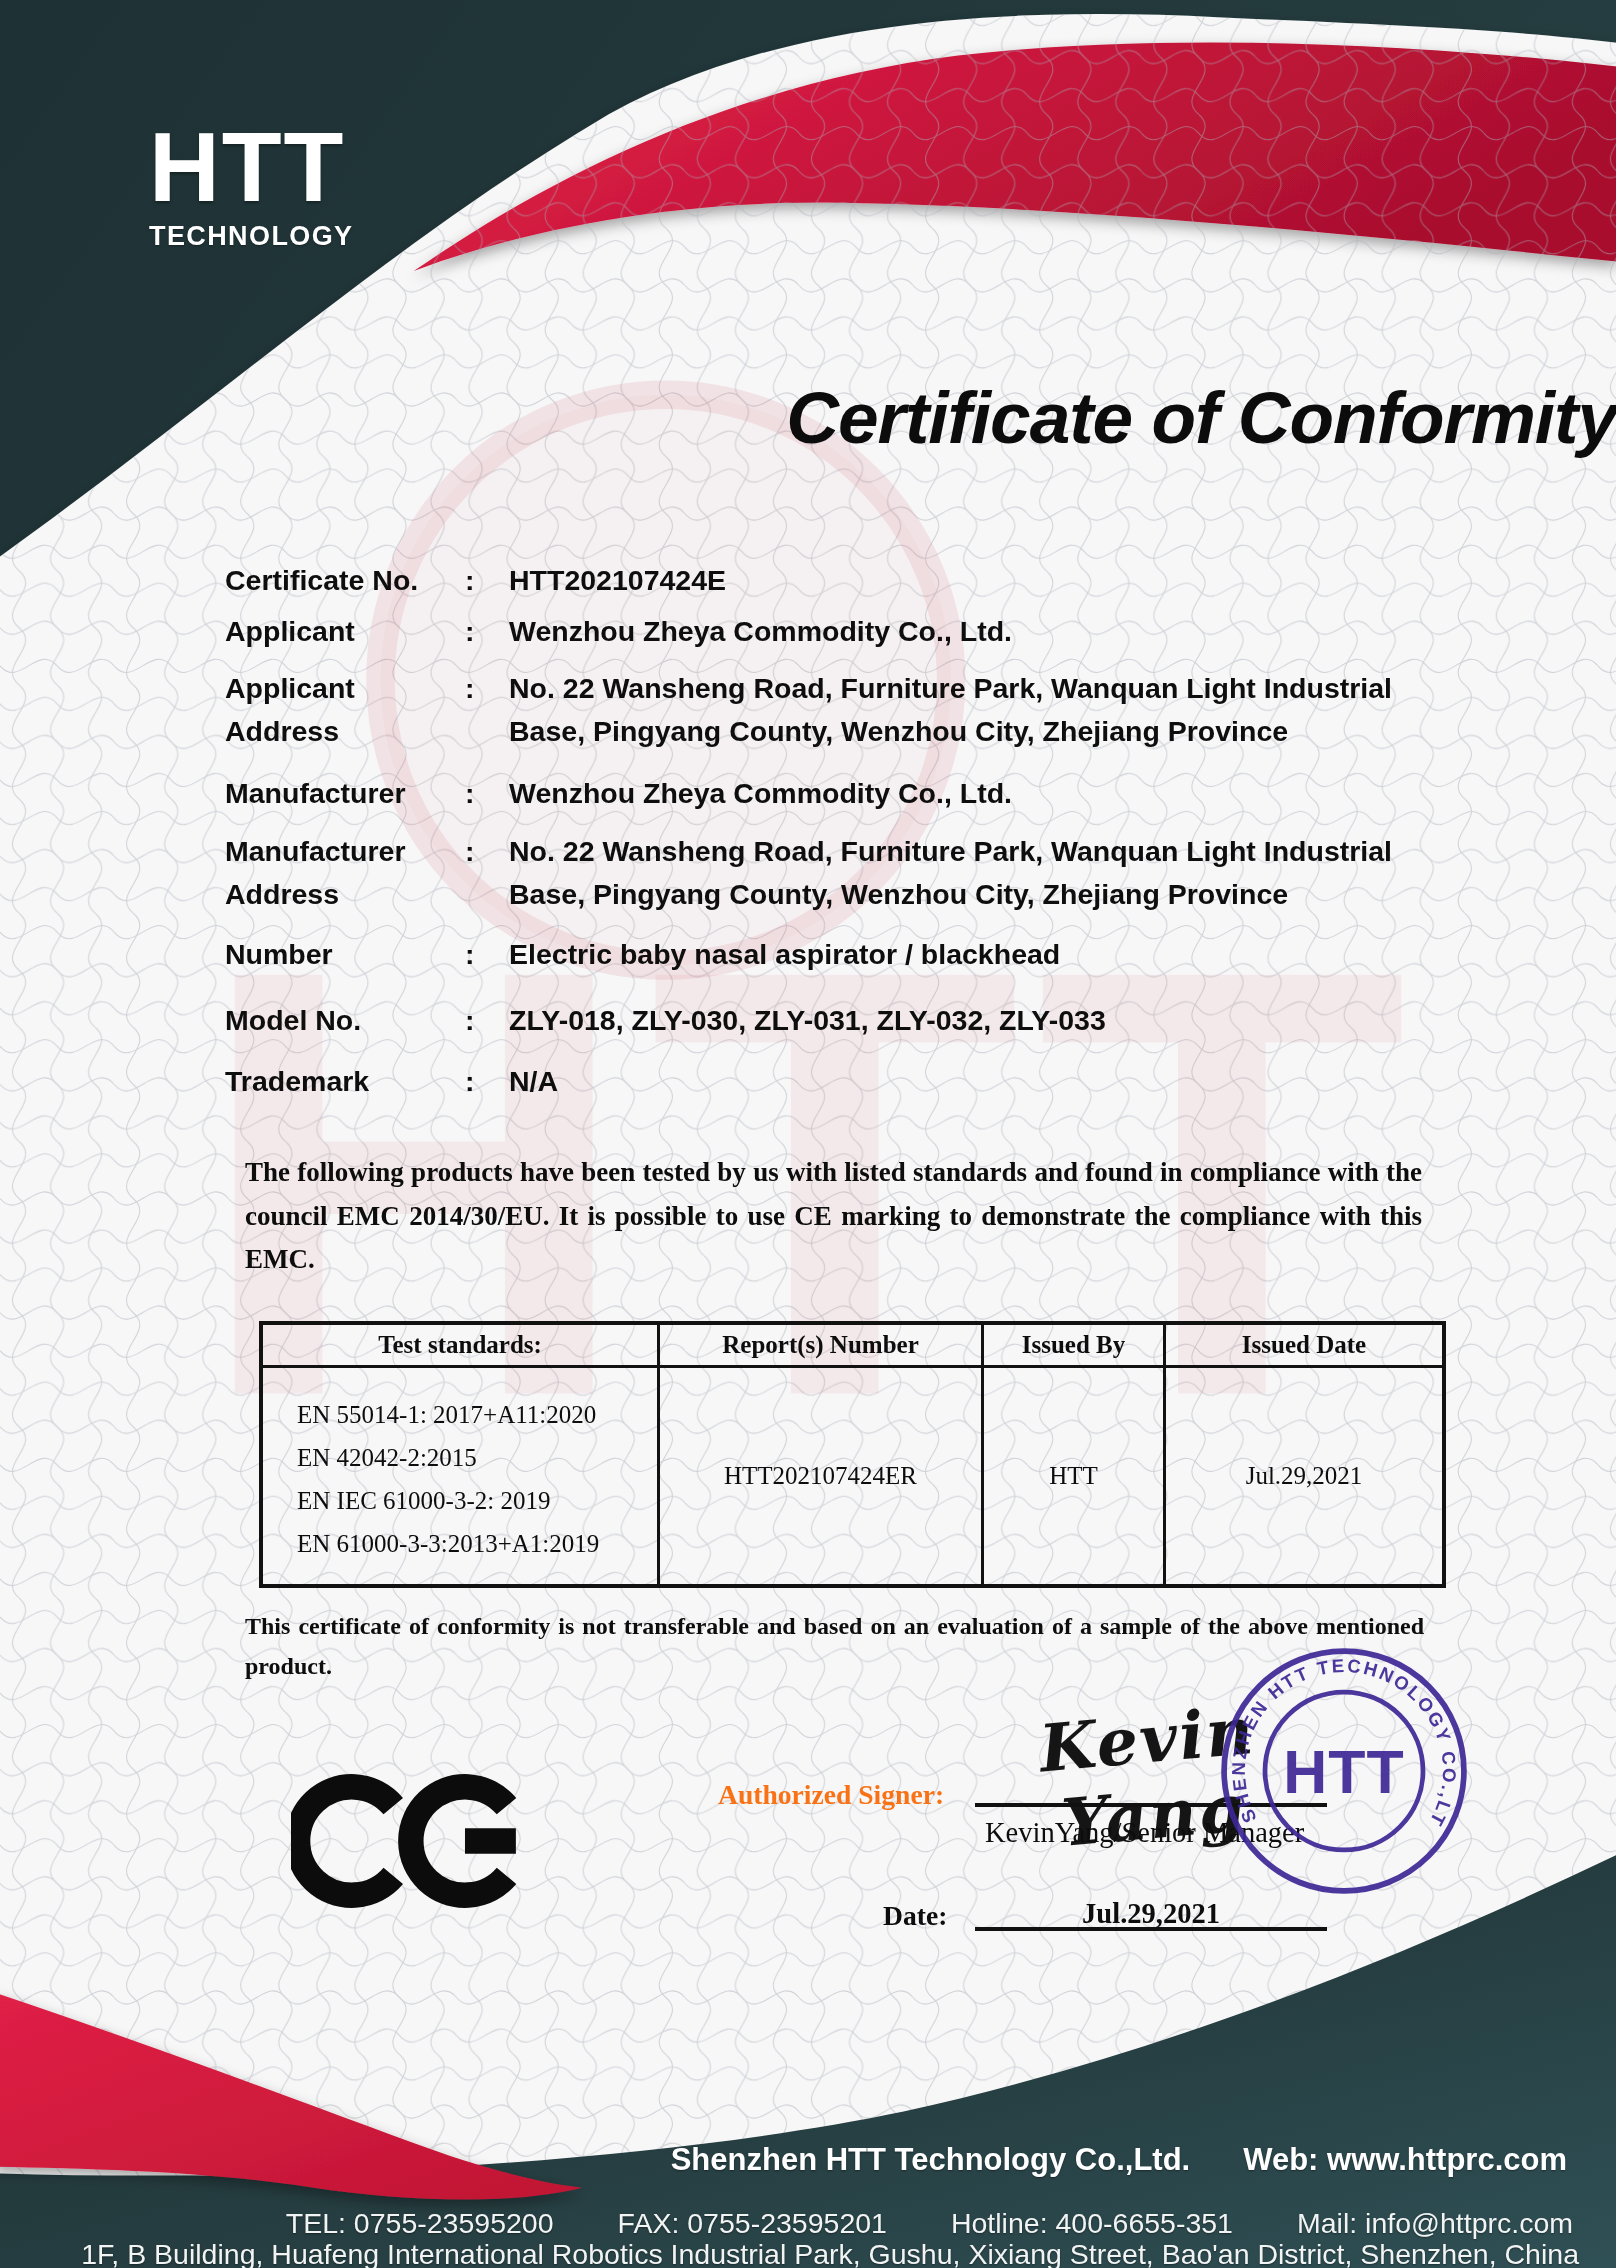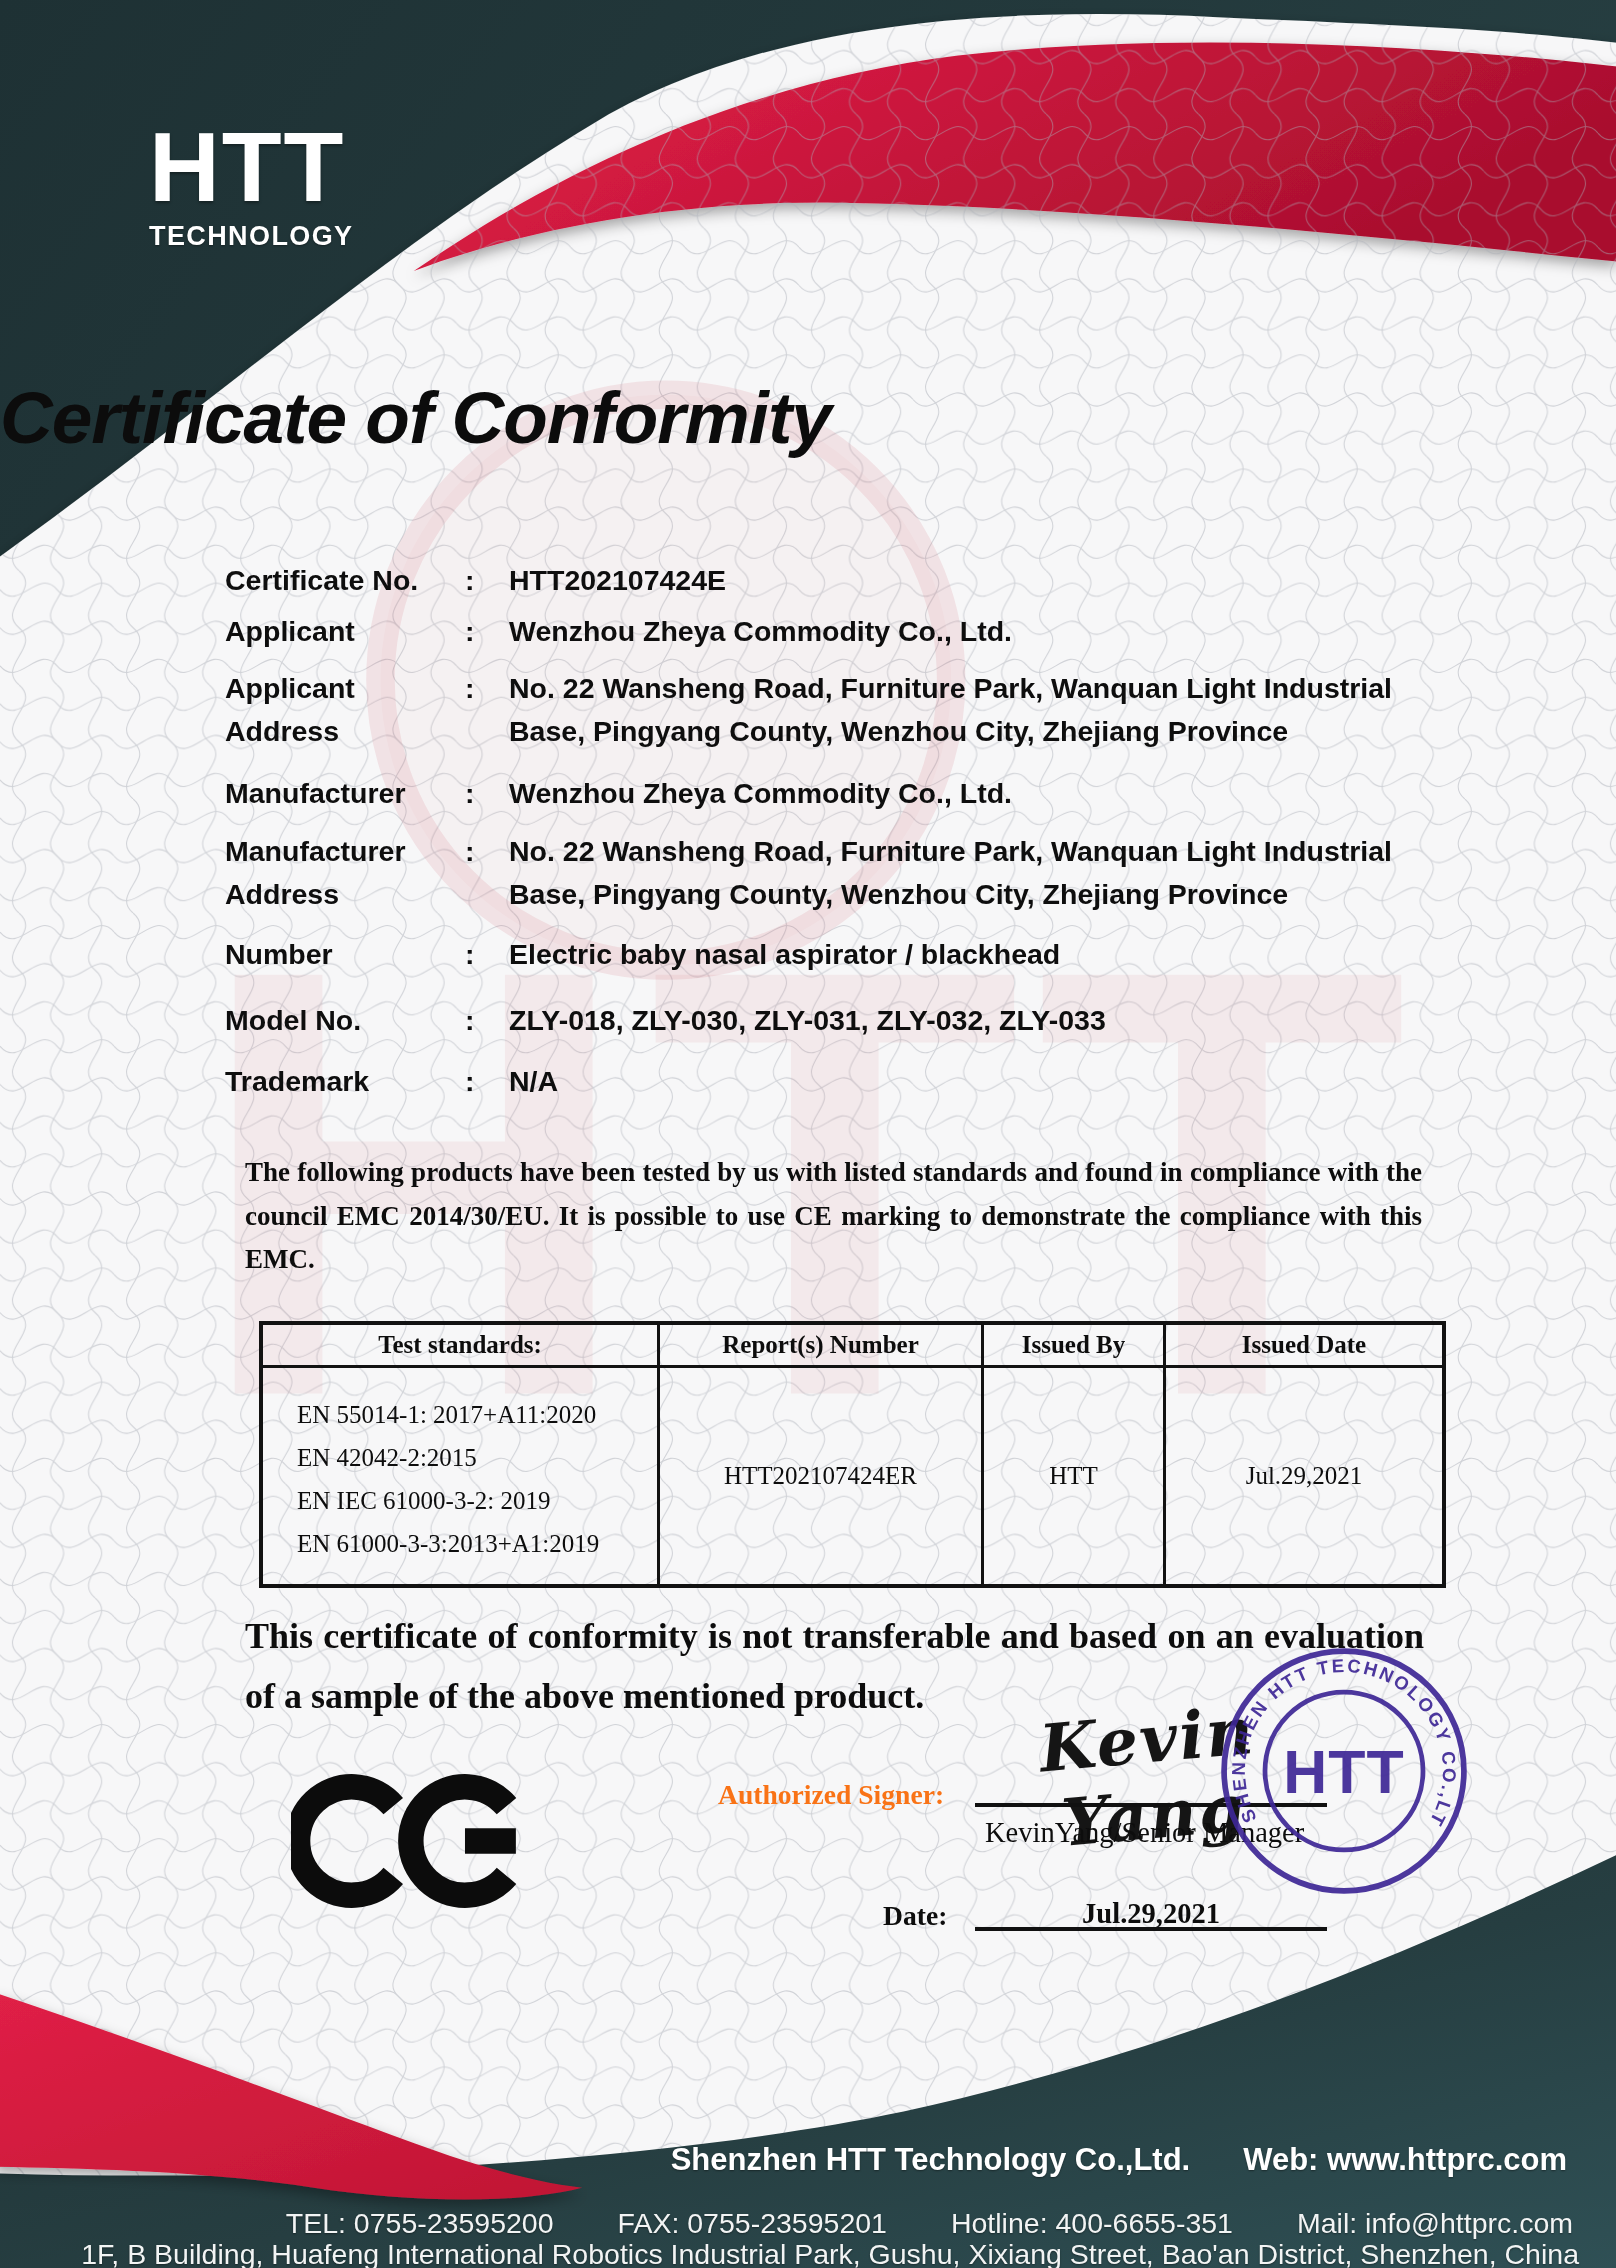--- a/index.html
+++ b/index.html
@@ -9,36 +9,36 @@
   .content{position:absolute;inset:0;z-index:1;}
 
   
   .logo{position:absolute;left:149px;top:122px;color:#fff;}
   .logo-brand{font-size:98px;font-weight:bold;letter-spacing:1.9px;line-height:0.92;
               text-shadow:0 1.9px 2.9px rgba(0,0,0,.35);}
   .logo-sub{font-size:27px;font-weight:bold;letter-spacing:1.4px;margin-top:8.6px;
             text-shadow:0 1px 1.9px rgba(0,0,0,.35);}
 
   
-  .title{position:absolute;left:0;top:376px;width:100%;text-align:left;
+  .title{position:absolute;left:0;top:376px;width:100%;text-align:right;
          font-size:73px;font-weight:bold;font-style:italic;color:#0c0c0c;letter-spacing:-1px;}
 
   
   .field-row{position:absolute;left:225px;width:1200px;display:grid;
              grid-template-columns:240px 44px 1fr;}
   .flabel,.fvalue,.fcolon{font-size:28.5px;font-weight:bold;color:#0e0e0e;line-height:1.5;}
   .fr0{top:559px}.fr1{top:610px}.fr2{top:667px}.fr3{top:772px}
   .fr4{top:830px}.fr5{top:933px}.fr6{top:999px}.fr7{top:1060px}
 
   
   .statement{position:absolute;left:245px;top:1151px;width:1177px;
              font-family:"Liberation Serif",serif;font-size:27px;font-weight:bold;
              color:#0d0d0d;line-height:1.62;text-align:justify;}
   .note{position:absolute;left:245px;top:1607px;width:1179px;
-        font-family:"Liberation Serif",serif;font-size:36px;font-weight:bold;
+        font-family:"Liberation Serif",serif;font-size:24px;font-weight:bold;
         color:#0d0d0d;line-height:1.66;text-align:justify;}
 
   
   .ctable{position:absolute;left:259px;top:1321px;width:1179px;border:4.8px solid #121212;
           background:transparent;font-family:"Liberation Serif",serif;color:#0d0d0d;}
   .thead{display:grid;grid-template-columns:394px 324px 182px 1fr;border-bottom:3.8px solid #121212;}
   .tbody{display:grid;grid-template-columns:394px 324px 182px 1fr;}
   .th{height:40px;display:flex;align-items:center;justify-content:center;
       font-size:25px;font-weight:600;}
   .td{display:flex;align-items:center;justify-content:center;font-size:25px;}

